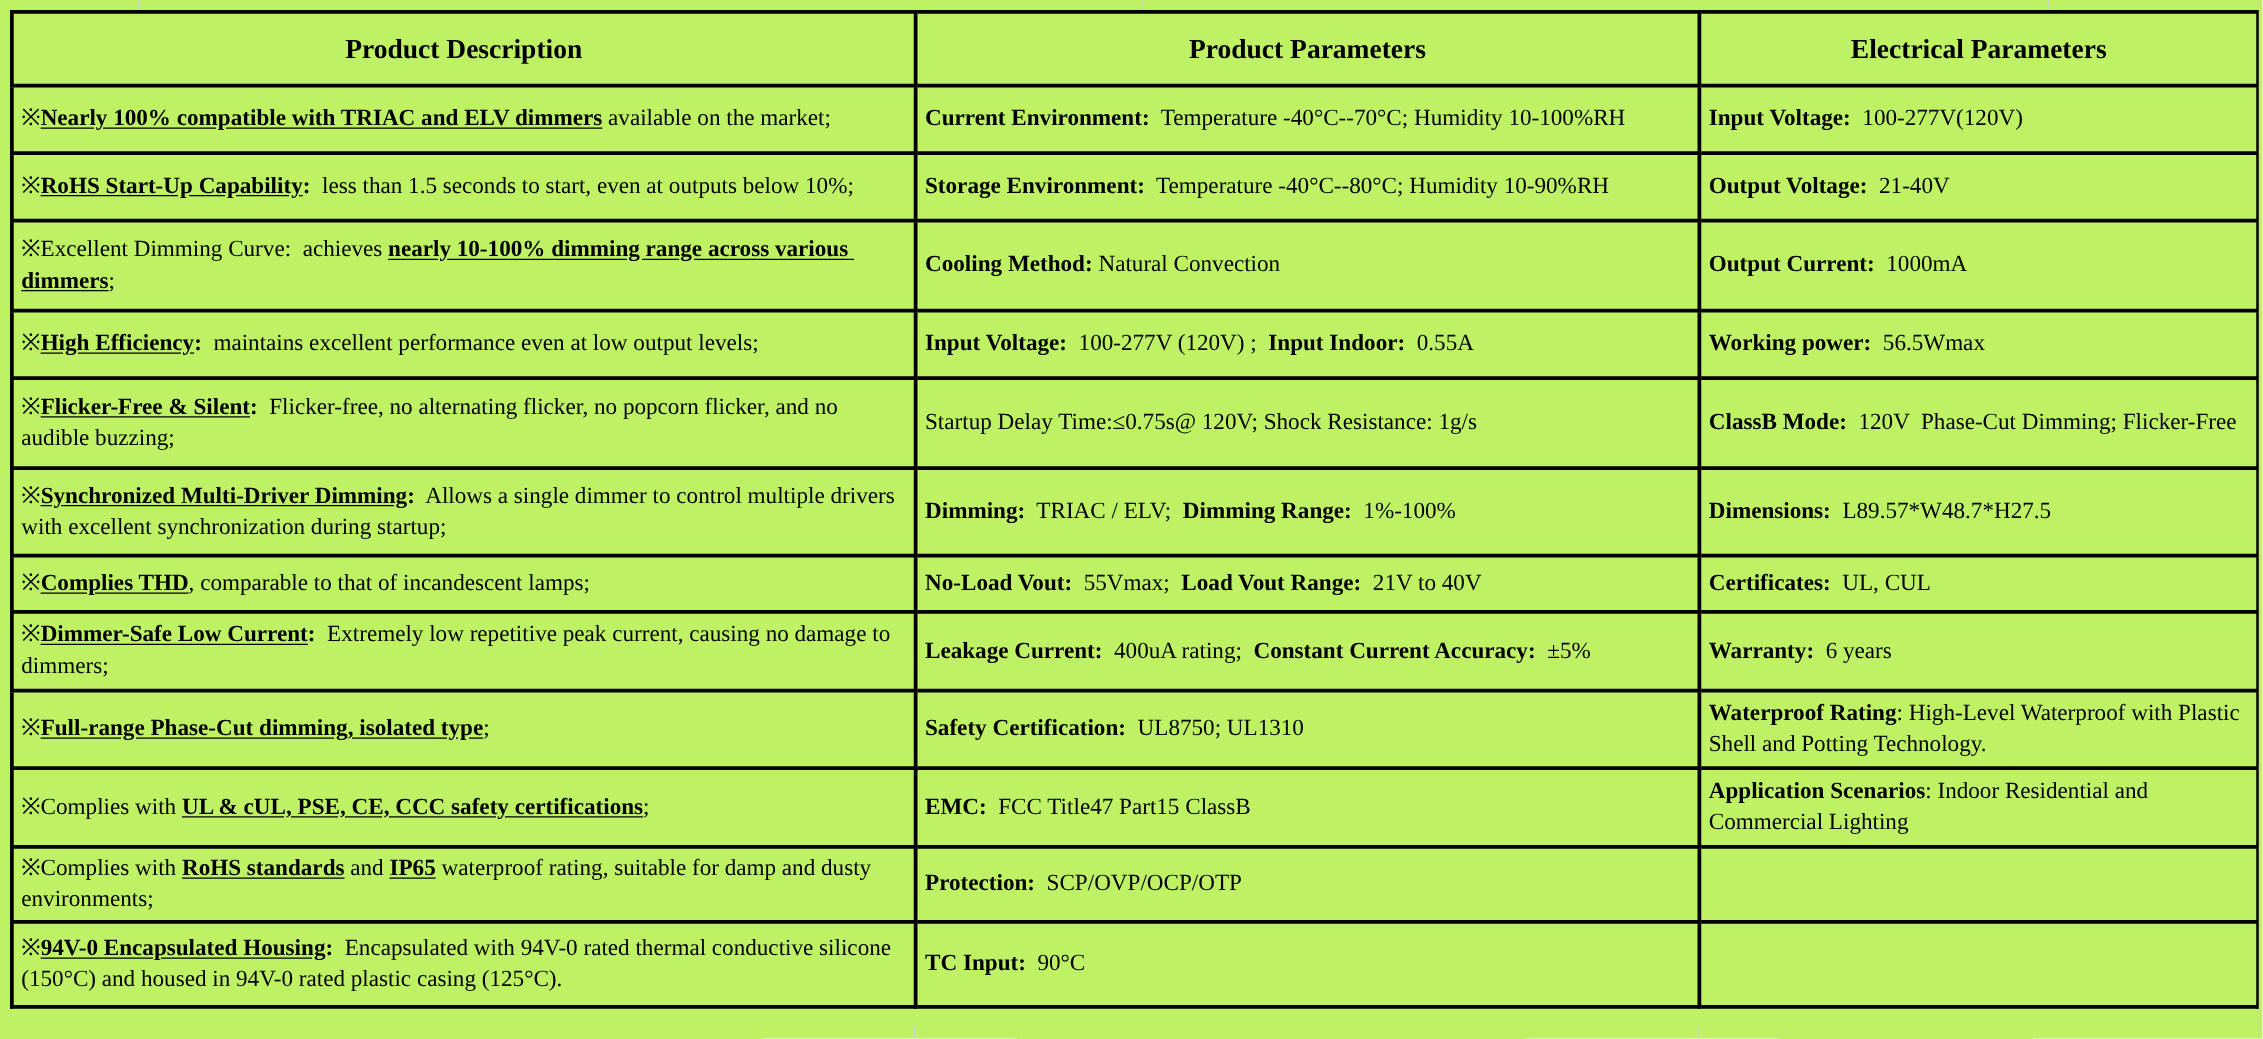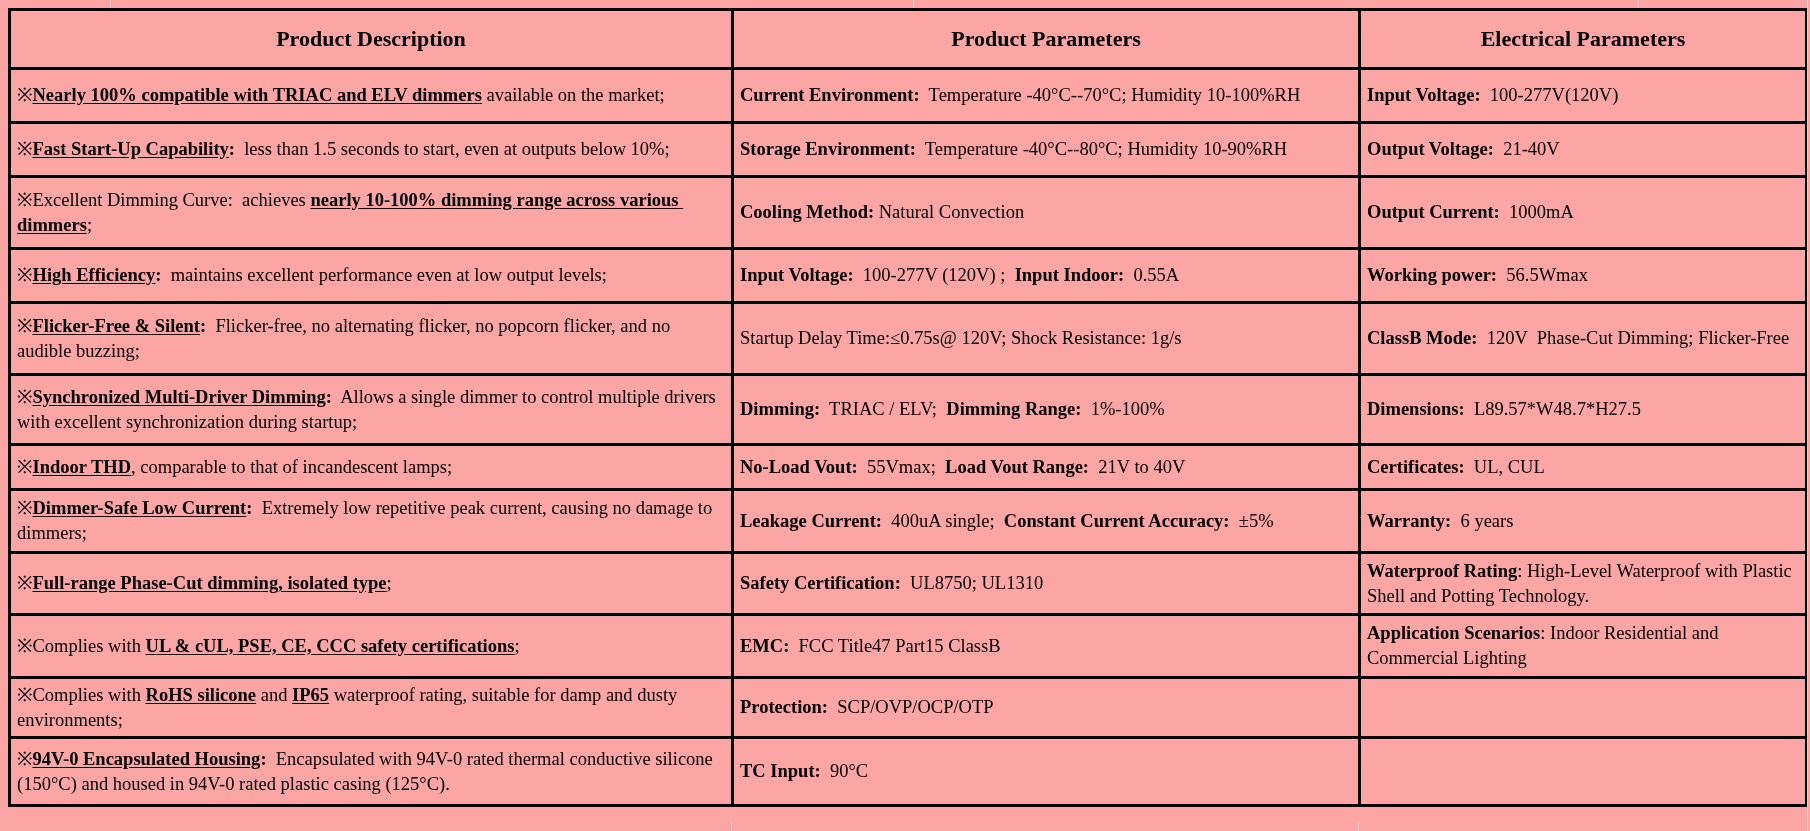--- a/index.html
+++ b/index.html
@@ -1,19 +1,19 @@
 <!DOCTYPE html>
 <html><head>
 <meta charset="utf-8">
 <style>
   html,body{margin:0;padding:0;background:#ffffff;}
   .stage{
     position:relative;
     width:1810px;height:831px;
-    background:#fca5a5;
+    background:#bef264;
     overflow:hidden;
     font-family:"Liberation Serif","DejaVu Serif",serif;
     color:#000;
   }
   table.spec{
     position:absolute;left:8px;top:8px;
     width:1797px;
     border-collapse:collapse;
     table-layout:fixed;
   }
@@ -60,21 +60,21 @@
         <th>Electrical Parameters</th>
       </tr>
     </thead>
     <tbody>
         <tr style="height: 54px;">
           <td><span>※</span><span class="b u">Nearly 100% compatible with TRIAC and ELV dimmers</span><span> available on the market;</span></td>
           <td><span class="b">Current Environment:</span><span>  Temperature -40°C--70°C; Humidity 10-100%RH</span></td>
           <td><span class="b">Input Voltage:</span><span>  100-277V(120V)</span></td>
         </tr>
         <tr style="height: 54px;">
-          <td><span>※</span><span class="b u">Fast Start-Up Capability</span><span class="b">:</span><span>  less than 1.5 seconds to start, even at outputs below 10%;</span></td>
+          <td><span>※</span><span class="b u">RoHS Start-Up Capability</span><span class="b">:</span><span>  less than 1.5 seconds to start, even at outputs below 10%;</span></td>
           <td><span class="b">Storage Environment:</span><span>  Temperature -40°C--80°C; Humidity 10-90%RH</span></td>
           <td><span class="b">Output Voltage:</span><span>  21-40V</span></td>
         </tr>
         <tr style="height: 72px;">
           <td><span>※Excellent Dimming Curve:  achieves </span><span class="b u">nearly 10-100% dimming range across various dimmers</span><span>;</span></td>
           <td><span class="b">Cooling Method:</span><span> Natural Convection</span></td>
           <td><span class="b">Output Current:</span><span>  1000mA</span></td>
         </tr>
         <tr style="height: 54px;">
           <td><span>※</span><span class="b u">High Efficiency</span><span class="b">:</span><span>  maintains excellent performance even at low output levels;</span></td>
@@ -85,41 +85,41 @@
           <td><span>※</span><span class="b u">Flicker-Free &amp; Silent</span><span class="b">:</span><span>  Flicker-free, no alternating flicker, no popcorn flicker, and no audible buzzing;</span></td>
           <td><span>Startup Delay Time:≤0.75s@ 120V; Shock Resistance: 1g/s</span></td>
           <td><span class="b">ClassB Mode:</span><span>  120V  Phase-Cut Dimming; Flicker-Free</span></td>
         </tr>
         <tr style="height: 70px;">
           <td><span>※</span><span class="b u">Synchronized Multi-Driver Dimming</span><span class="b">:</span><span>  Allows a single dimmer to control multiple drivers with excellent synchronization during startup;</span></td>
           <td><span class="b">Dimming:</span><span>  TRIAC / ELV;  </span><span class="b">Dimming Range:</span><span>  1%-100%</span></td>
           <td><span class="b">Dimensions:</span><span>  L89.57*W48.7*H27.5</span></td>
         </tr>
         <tr style="height: 45px;">
-          <td><span>※</span><span class="b u">Indoor THD</span><span>, comparable to that of incandescent lamps;</span></td>
+          <td><span>※</span><span class="b u">Complies THD</span><span>, comparable to that of incandescent lamps;</span></td>
           <td><span class="b">No-Load Vout:</span><span>  55Vmax;  </span><span class="b">Load Vout Range:</span><span>  21V to 40V</span></td>
           <td><span class="b">Certificates:</span><span>  UL, CUL</span></td>
         </tr>
         <tr style="height: 63px;">
           <td><span>※</span><span class="b u">Dimmer-Safe Low Current</span><span class="b">:</span><span>  Extremely low repetitive peak current, causing no damage to dimmers;</span></td>
-          <td><span class="b">Leakage Current:</span><span>  400uA single;  </span><span class="b">Constant Current Accuracy:</span><span>  ±5%</span></td>
+          <td><span class="b">Leakage Current:</span><span>  400uA rating;  </span><span class="b">Constant Current Accuracy:</span><span>  ±5%</span></td>
           <td><span class="b">Warranty:</span><span>  6 years</span></td>
         </tr>
         <tr style="height: 62px;">
           <td><span>※</span><span class="b u">Full-range Phase-Cut dimming, isolated type</span><span>;</span></td>
           <td><span class="b">Safety Certification:</span><span>  UL8750; UL1310</span></td>
           <td><span class="b">Waterproof Rating</span><span>: High-Level Waterproof with Plastic Shell and Potting Technology.</span></td>
         </tr>
         <tr style="height: 63px; font-family: Liberation Serif, serif;">
           <td><span>※Complies with </span><span class="b u">UL &amp; cUL, PSE, CE, CCC safety certifications</span><span>;</span></td>
           <td><span class="b">EMC:</span><span>  FCC Title47 Part15 ClassB</span></td>
           <td><span class="b">Application Scenarios</span><span>: Indoor Residential and Commercial Lighting</span></td>
         </tr>
         <tr style="height: 60px;">
-          <td><span>※Complies with </span><span class="b u">RoHS silicone</span><span> and </span><span class="b u">IP65</span><span> waterproof rating, suitable for damp and dusty environments;</span></td>
+          <td><span>※Complies with </span><span class="b u">RoHS standards</span><span> and </span><span class="b u">IP65</span><span> waterproof rating, suitable for damp and dusty environments;</span></td>
           <td><span class="b">Protection:</span><span>  SCP/OVP/OCP/OTP</span></td>
           <td></td>
         </tr>
         <tr style="height: 68px;">
           <td><span>※</span><span class="b u">94V-0 Encapsulated Housing</span><span class="b">:</span><span>  Encapsulated with 94V-0 rated thermal conductive silicone (150°C) and housed in 94V-0 rated plastic casing (125°C).</span></td>
           <td><span class="b">TC Input:</span><span>  90°C</span></td>
           <td></td>
         </tr>
       </tbody>
   </table>

